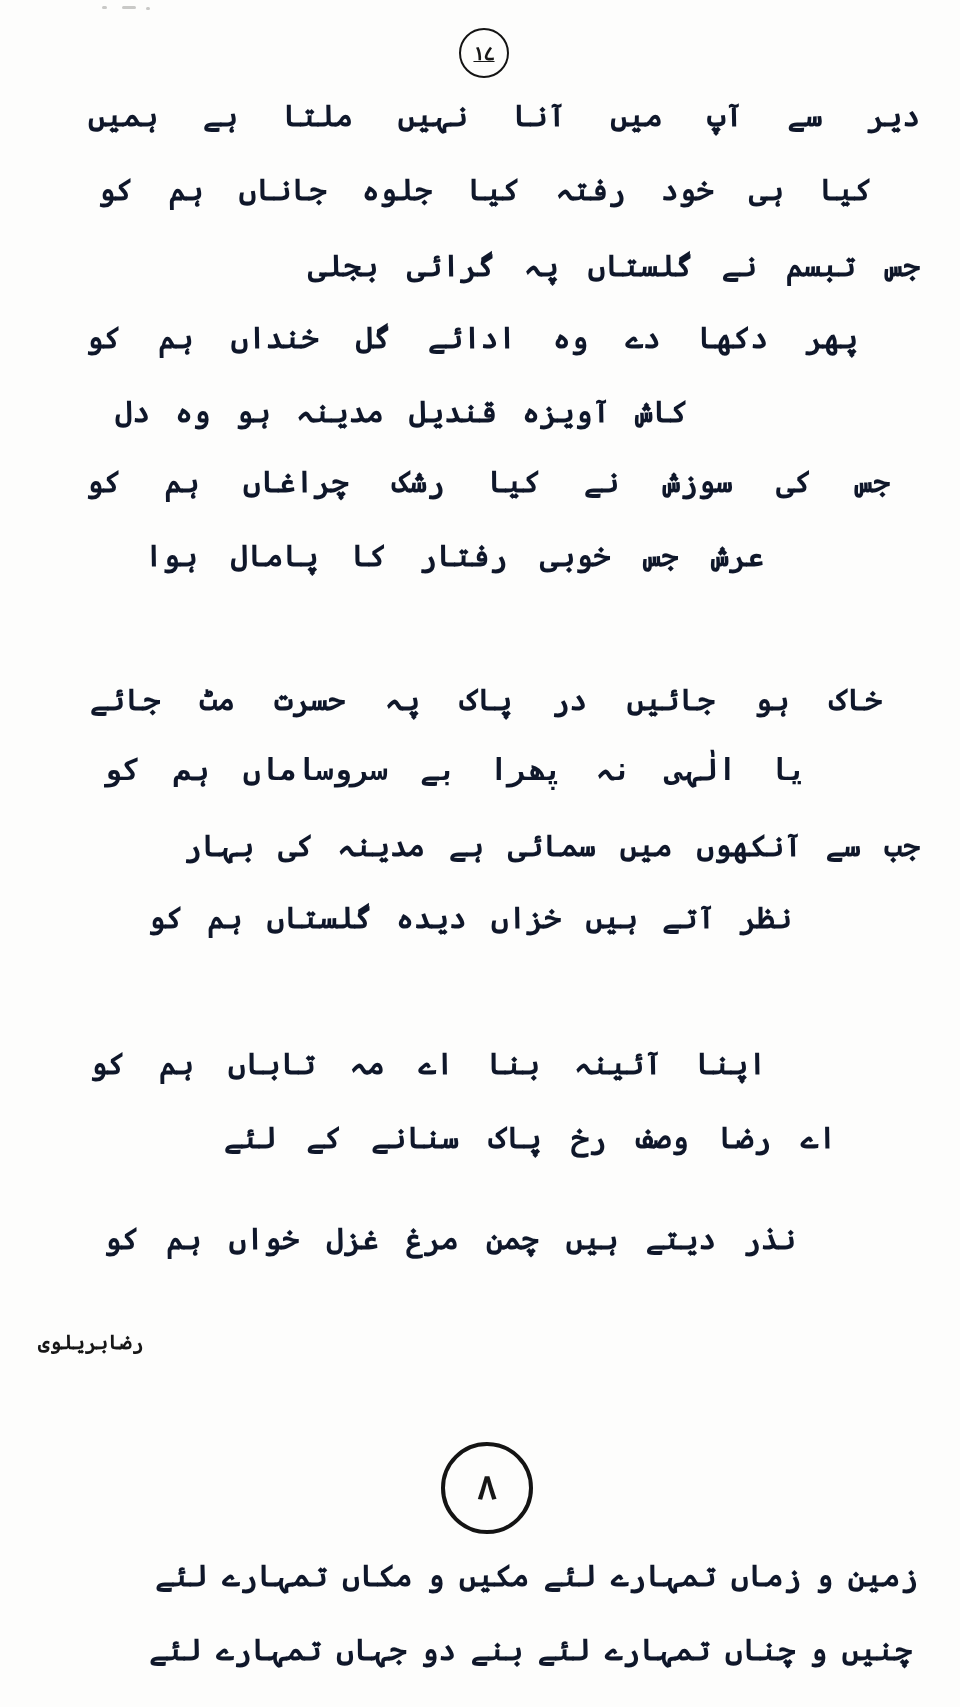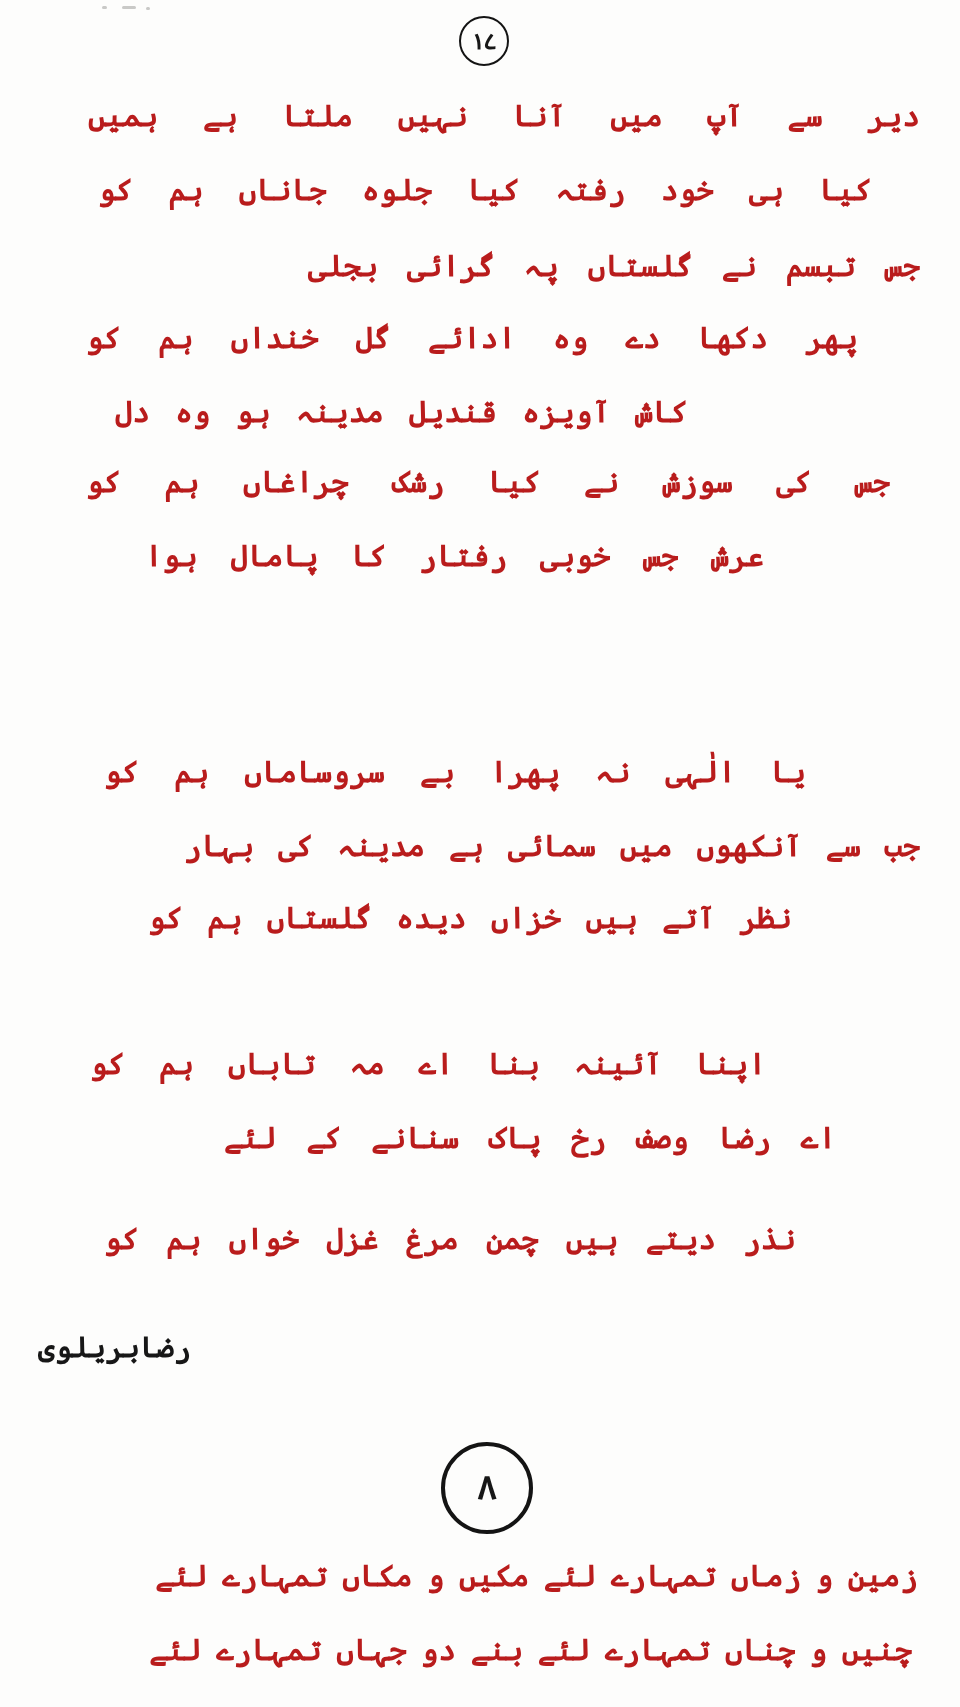--- a/index.html
+++ b/index.html
@@ -23,67 +23,68 @@
     position: absolute;
     border: 2.5px solid #141414;
     border-radius: 50%;
     display: flex;
     align-items: center;
     justify-content: center;
     font-weight: 700;
     background: #fdfdfc;
   }
   .badge.page-num {
-    left: 459px; top: 16px;
+    left: 459px; top: 28px;
     width: 46px; height: 46px;
-    font-size: 21px;
+    font-size: 18px;
+    text-decoration: underline;
   }
   .badge.poem-num {
     left: 441px; top: 1442px;
     width: 84px; height: 84px;
     border-width: 4px;
     font-size: 32px;
   }
   
   .line {
     position: absolute;
     direction: rtl;
     unicode-bidi: embed;
     font-size: 30px;
     font-weight: 600;
     line-height: 1.35;
     white-space: nowrap;
     text-align: justify;
     text-align-last: justify;
     word-spacing: 4px;
-    color: #b91c1c;
+    color: #0f172a;
   }
   
   .l1  { top: 96px;   right: 40px;  left: 88px;  }
   .l2  { top: 170px;  right: 88px;  left: 98px;  }
   .l3  { top: 246px;  right: 40px;  left: 308px; }
   .l4  { top: 318px;  right: 102px; left: 86px;  }
   .l5  { top: 392px;  right: 272px; left: 115px; }
   .l6  { top: 462px;  right: 70px;  left: 86px;  }
   .l7  { top: 536px;  right: 196px; left: 145px; }
   .l8  { top: 606px;  right: 160px; left: 94px;  }
   .l9  { top: 680px;  right: 78px;  left: 90px;  }
-  .l10 { top: 752px;  right: 154px; left: 104px; }
+  .l10 { top: 752px;  right: 154px; left: 104px; font-family: Liberation Mono, monospace; }
   .l11 { top: 826px;  right: 40px;  left: 184px; }
   .l12 { top: 898px;  right: 168px; left: 148px; }
   .l13 { top: 970px;  right: 84px;  left: 114px; }
   .l14 { top: 1044px; right: 194px; left: 90px;  }
   .l15 { top: 1118px; right: 124px; left: 224px; }
   .l16 { top: 1219px; right: 164px; left: 104px; }
   
   .signature {
     position: absolute;
     top: 1330px;
     left: 38px;
-    font-size: 29px;
+    font-size: 20px;
     font-weight: 700;
     direction: rtl;
     text-align: left;
     white-space: nowrap;
   }
   
   .n1 { top: 1556px; right: 42px; left: 300px; }
   .n2 { top: 1630px; right: 48px; left: 272px; }
   
   .speck {
@@ -109,20 +110,21 @@
     <span>۱۷</span>
   </div>
 
   <div class="line l1">دیر سے آپ میں آنا نہیں ملتا ہے ہمیں</div>
   <div class="line l3">جس تبسم نے گلستاں پہ گرائی بجلی</div>
   <div class="line l2">کیا ہی خود رفتہ کیا جلوہ جاناں ہم کو</div>
   <div class="line l5">کاش آویزہ قندیل مدینہ ہو وہ دل</div>
   <div class="line l4">پھر دکھا دے وہ ادائے گل خنداں ہم کو</div>
   <div class="line l6">جس کی سوزش نے کیا رشک چراغاں ہم کو</div>
   <div class="line l7">عرش جس خوبی رفتار کا پامال ہوا</div>
+  <div class="line l9">خاک ہو جائیں در پاک پہ حسرت مٹ جائے</div>
   <div class="line l10">یا الٰہی نہ پھرا بے سروساماں ہم کو</div>
   <div class="line l11">جب سے آنکھوں میں سمائی ہے مدینہ کی بہار</div>
   <div class="line l12">نظر آتے ہیں خزاں دیدہ گلستاں ہم کو</div>
   <div class="line l15">اے رضا وصف رخ پاک سنانے کے لئے</div>
   <div class="line l14">اپنا آئینہ بنا اے مہ تاباں ہم کو</div>
   <div class="line l16">نذر دیتے ہیں چمن مرغ غزل خواں ہم کو</div>
 
   <div class="signature">رضابریلوی</div>
 
   <div class="badge poem-num">

